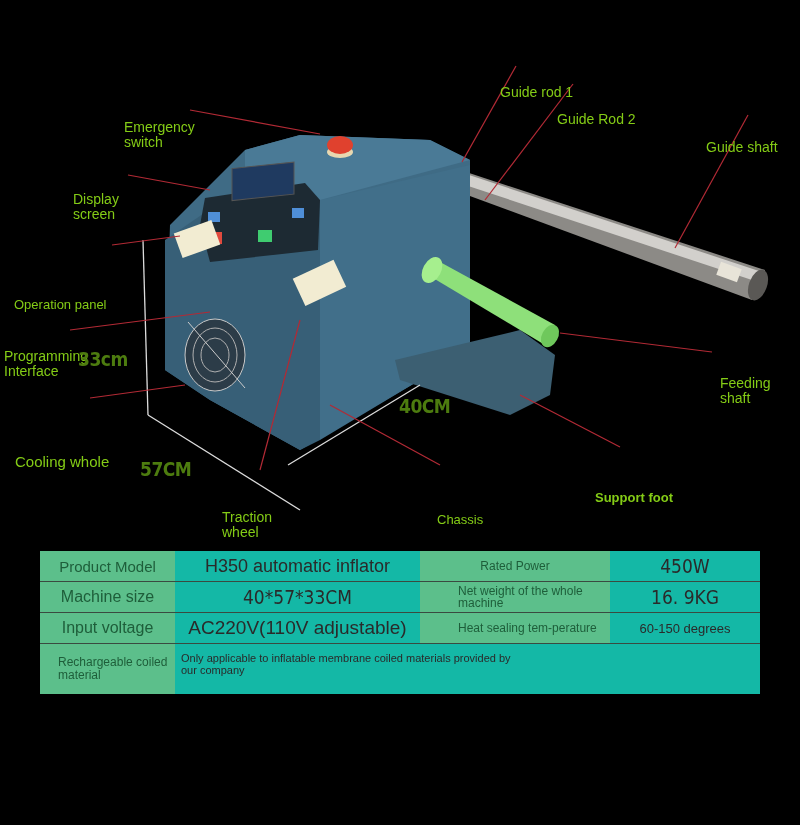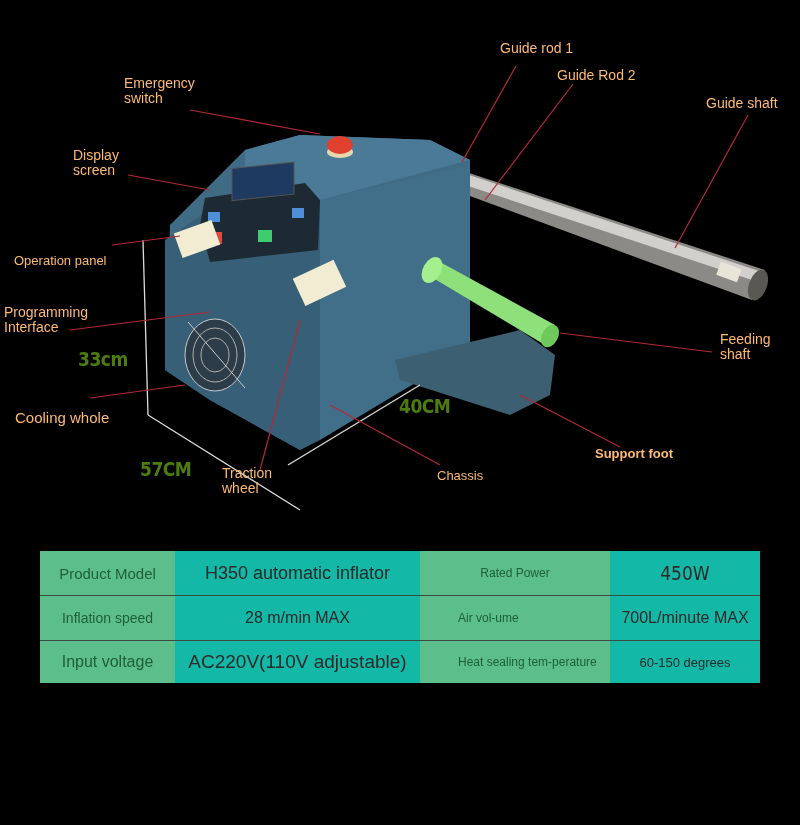--- a/index.html
+++ b/index.html
@@ -1,31 +1,31 @@
 <!DOCTYPE html>
 <html><head>
 <meta charset="utf-8">
 <style>
   html, body { margin: 0; padding: 0; }
   body {
     width: 800px; height: 825px; background: #000; position: relative; overflow: hidden;
     font-family: "Liberation Sans", sans-serif; color: #d8d8d8;
   }
   .stage { position: absolute; left: 0; top: 0; width: 800px; height: 545px; }
-  .lbl { position: absolute; font-size: 14px; line-height: 15px; color: #fdba74; white-space: nowrap; }
+  .lbl { position: absolute; font-size: 14px; line-height: 15px; color: #84cc16; white-space: nowrap; margin-top: 44px; }
   .lbl.sm { font-size: 13px; }
   .dim { position: absolute; font-family: "DejaVu Sans Condensed", "DejaVu Sans", sans-serif; font-weight: bold; font-size: 19px; color: #4d7c0f; letter-spacing: -0.5px; }
   svg.overlay { position: absolute; left: 0; top: 0; }
 
   
   .spec {
     position: absolute; left: 40px; top: 551px; width: 720px;
     border-collapse: collapse; table-layout: fixed;
   }
-  .spec td { height: 44px; padding: 0; border-bottom: 1.5px solid #3a4a40; vertical-align: middle; }
+  .spec td { height: 30px; padding: 0; border-bottom: 1.5px solid #3a4a40; vertical-align: middle; }
   .spec tr:last-child td { height: 42px; border-bottom: none; }
   .k { background: #5cbf8b; color: #1e5e3a; text-align: center; font-size: 15px; }
   .k.small { font-size: 12px; line-height: 12px; text-align: left; padding-left: 38px !important; }
   .k.smalll { font-size: 12px; line-height: 13px; text-align: left; padding-left: 18px !important; }
   .v { background: #14b8a6; color: #2a2a2a; text-align: center; font-size: 18px; }
   .v.mono { font-family: "DejaVu Sans Condensed", "DejaVu Sans", sans-serif; font-size: 19px; }
   .v.sm { font-size: 13px; }
   .v.left { text-align: left; padding-left: 6px !important; font-size: 11px; line-height: 12px; vertical-align: top; padding-top: 8px !important; }
 </style>
 </head>
@@ -128,25 +128,29 @@
       <col style="width:150px">
   </colgroup>
   <tbody>
       <tr>
     <td class="k">Product Model</td>
     <td class="v">H350 automatic inflator</td>
     <td class="k" style="font-size:12px">Rated Power</td>
     <td class="v mono">450W</td>
   </tr>
   <tr>
-    <td class="k" style="font-size:14px">Inflation speed</td>
-    <td class="v" style="font-size:16px">28 m/min MAX</td>
-    <td class="k small">Air vol-ume</td>
-    <td class="v" style="font-size:16px">700L/minute MAX</td>
+    <td class="k" style="font-size:16px">Machine size</td>
+    <td class="v mono">40*57*33CM</td>
+    <td class="k small">Net weight of the whole machine</td>
+    <td class="v mono">16. 9KG</td>
   </tr>
   <tr>
     <td class="k" style="font-size:16px">Input voltage</td>
     <td class="v" style="font-size:19px">AC220V(110V adjustable)</td>
     <td class="k small">Heat sealing tem-perature</td>
     <td class="v sm">60-150 degrees</td>
   </tr>
+  <tr>
+    <td class="k smalll">Rechargeable coiled material</td>
+    <td class="v left" colspan="3"><span style="display:inline-block;width:340px">Only applicable to inflatable membrane coiled materials provided by our company</span></td>
+  </tr>
 </tbody>
   </table>
 
 </body></html>

